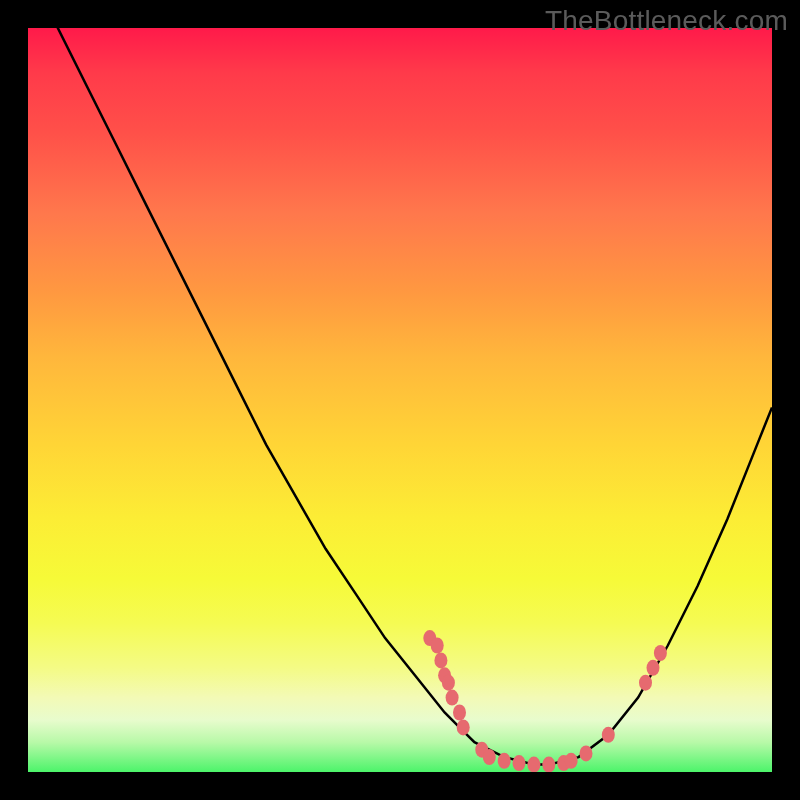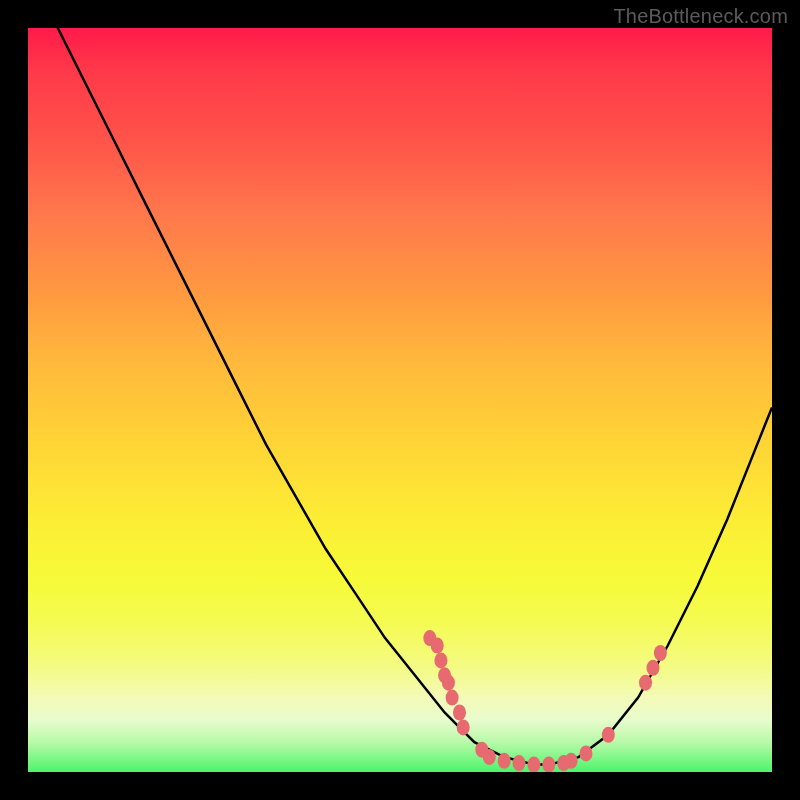--- a/index.html
+++ b/index.html
@@ -57,21 +57,21 @@
     left: 0;
     top: 0;
     width: 744px;
     height: 744px;
   }
   .watermark {
     position: absolute;
     right: 12px;
     top: 5px;
     color: #5b5b5b;
-    font-size: 20px;
+    font-size: 28px;
     letter-spacing: 0.2px;
     margin-left: 44px;
   }
 </style>
 </head>
 <body>
 
 <div class="frame">
   <div class="plot-area">
     <div class="gradient"></div>

